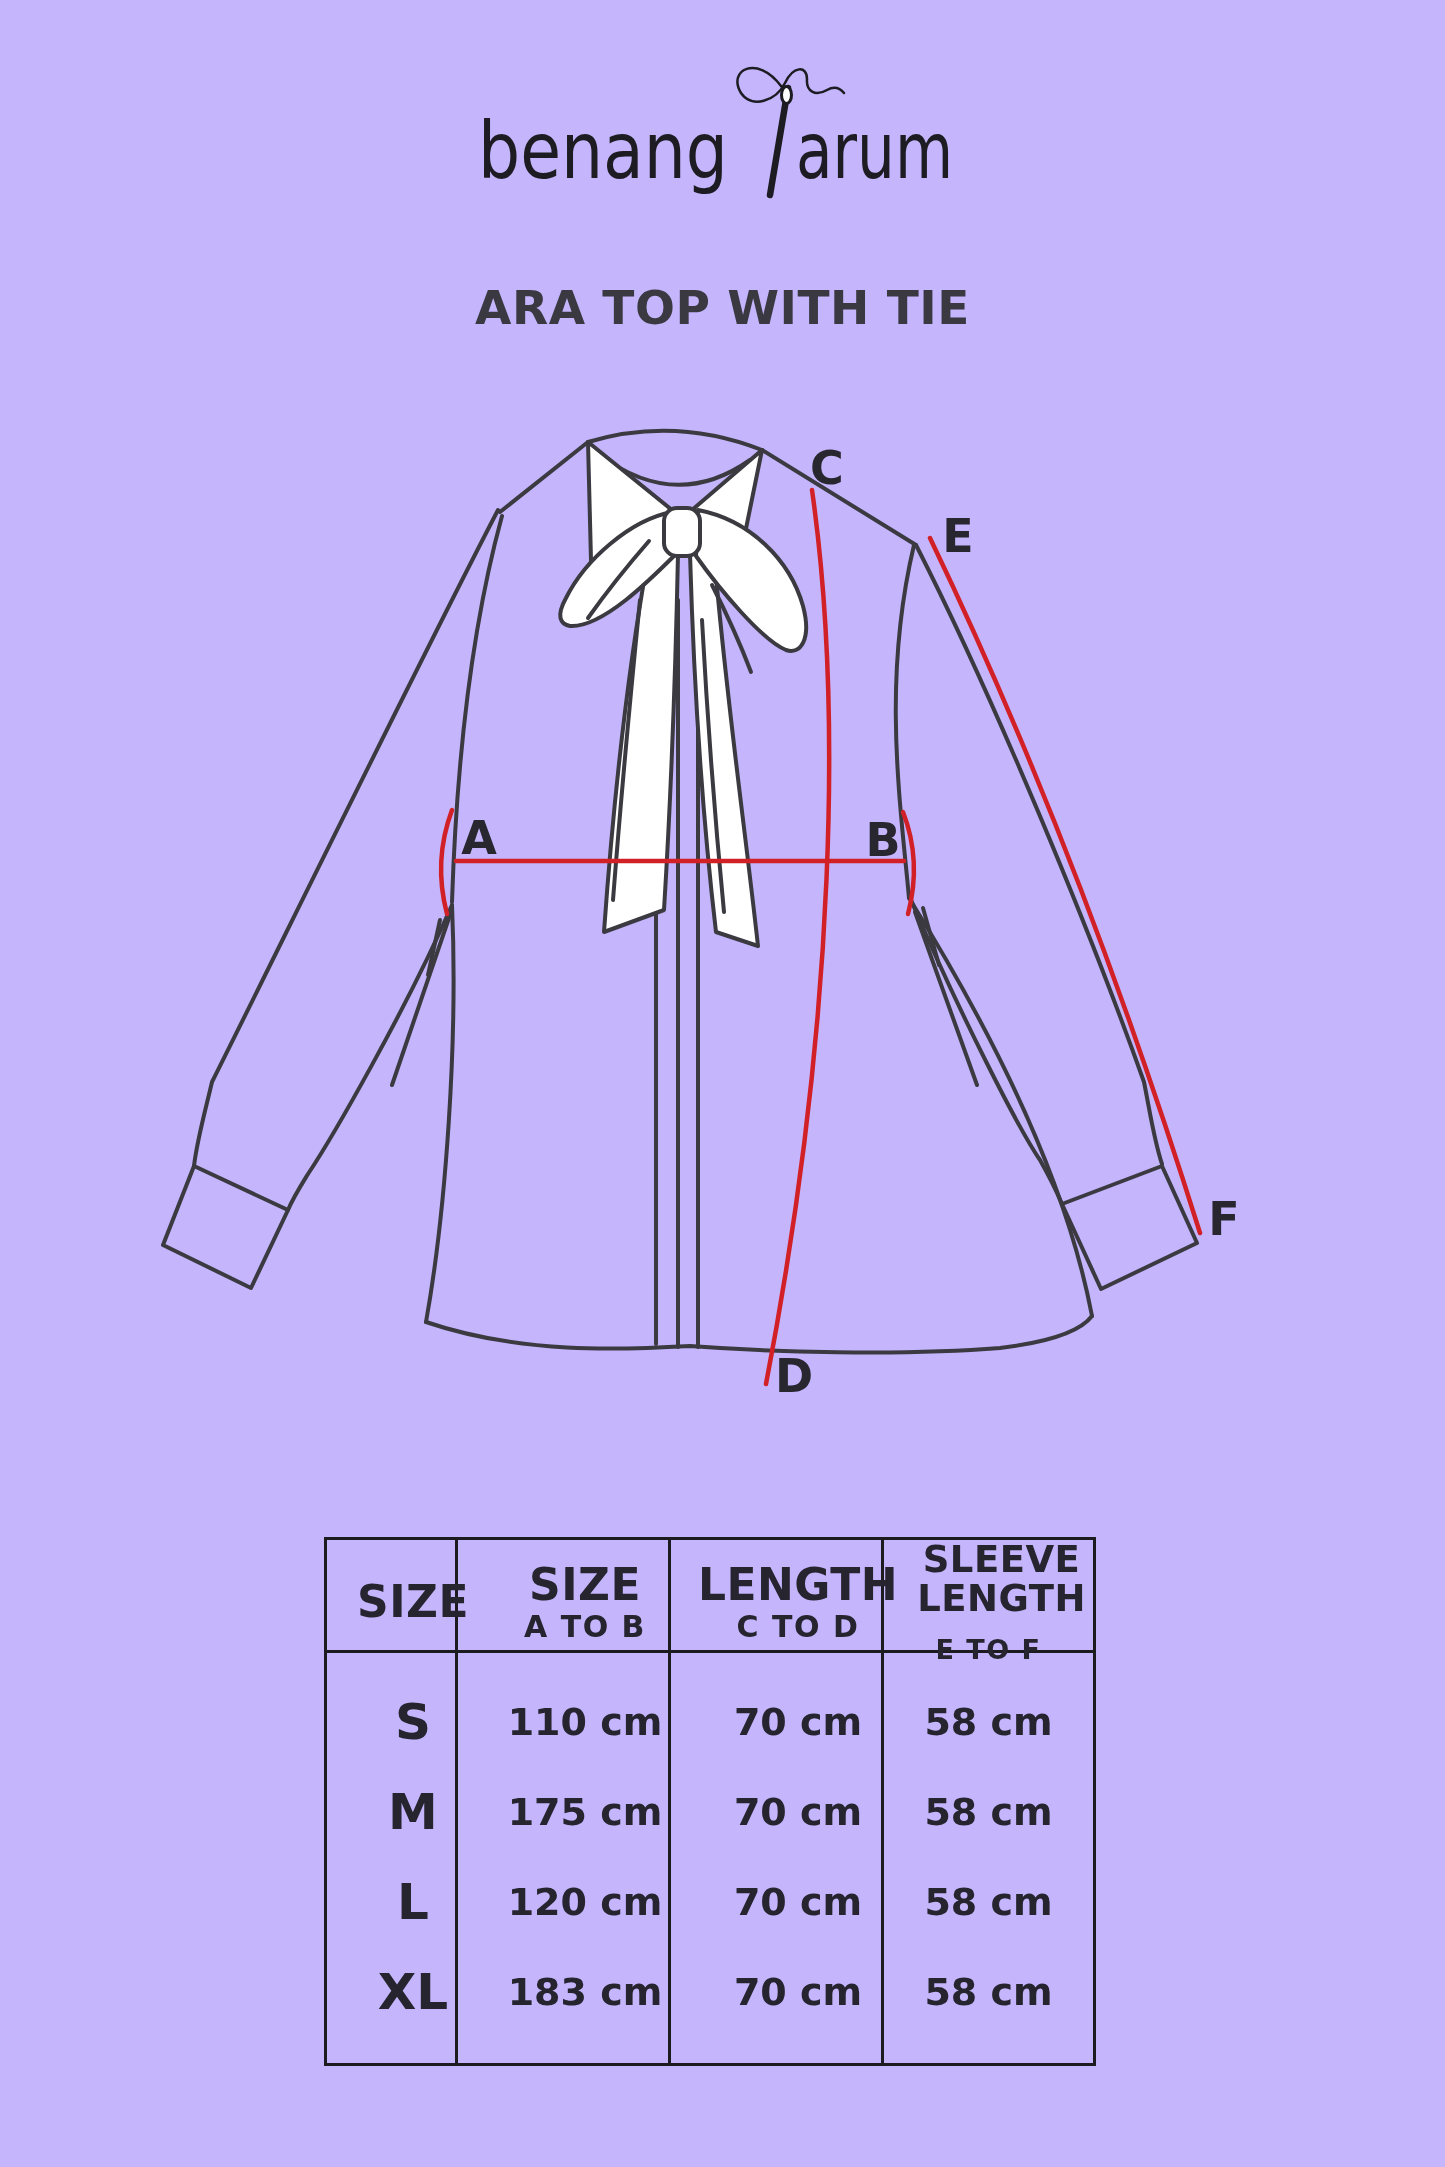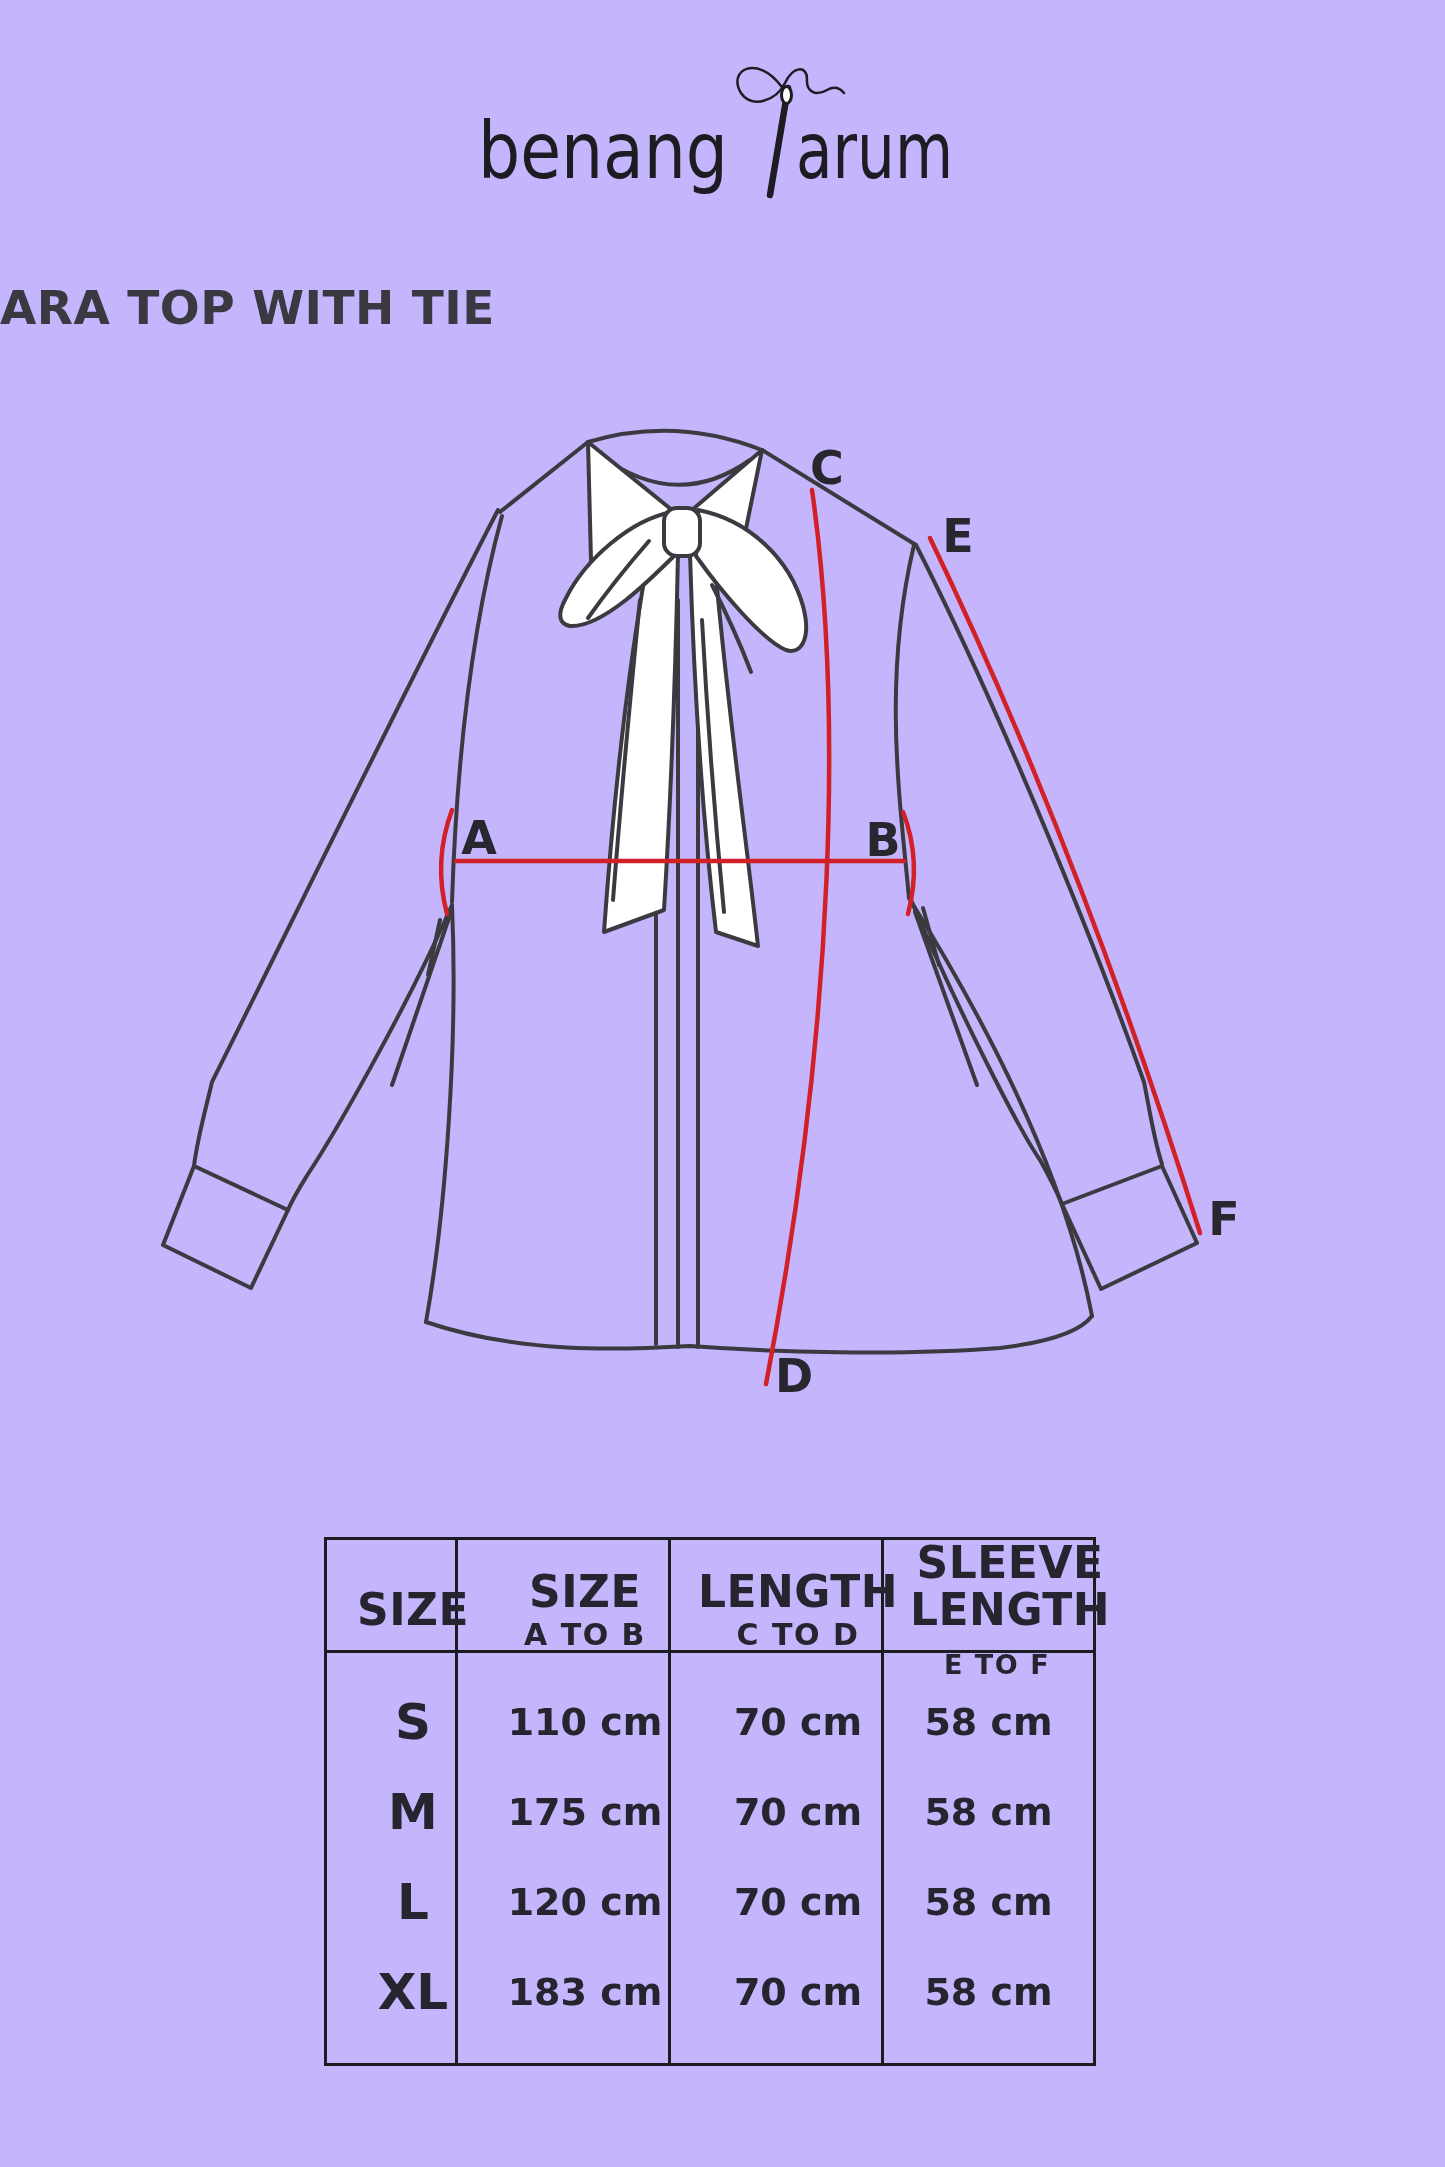--- a/index.html
+++ b/index.html
@@ -15,20 +15,21 @@
   .logo-text{
     font-family:"DejaVu Sans", sans-serif;
     font-weight:400;
     font-size:78px;
     fill:#1d1c22;
   }
   .needle-stroke{stroke:#1d1c22;fill:none;stroke-linecap:round;}
   
   .title{
     position:absolute;top:280px;left:0;width:100%;
+    text-align:center;
     font-size:47px;font-weight:800;letter-spacing:.5px;
     color:#3a3942;
   }
   
   .diagram-svg{position:absolute;left:0;top:0;}
   .garment{stroke:#3b3a40;stroke-width:4;fill:none;stroke-linecap:round;stroke-linejoin:round;}
   .garment-fill{stroke:#3b3a40;stroke-width:4;fill:#ffffff;stroke-linecap:round;stroke-linejoin:round;}
   .measure{stroke:#d22027;stroke-width:4.5;fill:none;stroke-linecap:round;}
   .measure-label{
     font-family:"DejaVu Sans", sans-serif;
@@ -47,21 +48,21 @@
     grid-template-columns:131px 213px 213px auto;
     height:110px;
     border-bottom:3px solid #1c1b20;
   }
   .header-cell{
     display:flex;flex-direction:column;align-items:center;justify-content:center;
     line-height:1.06;
   }
   .col-line{border-right:3px solid #1c1b20;margin-left:44px;}
   .header-label{font-size:44px;font-weight:bold;letter-spacing:0.5px;text-align:center;}
-  .header-label.small{font-size:44px;padding-left:26px;}
+  .header-label.small{font-size:37px;padding-left:26px;}
   .header-sublabel{font-size:30px;font-weight:700;letter-spacing:1.5px;margin-top:3px;}
   .header-sublabel.small{font-size:27px;margin-top:18px;}
   .table-body{
     display:grid;
     grid-template-columns:131px 213px 213px auto;
     height:410px;
   }
   .body-col{
     display:flex;flex-direction:column;
     padding-top:24px;

